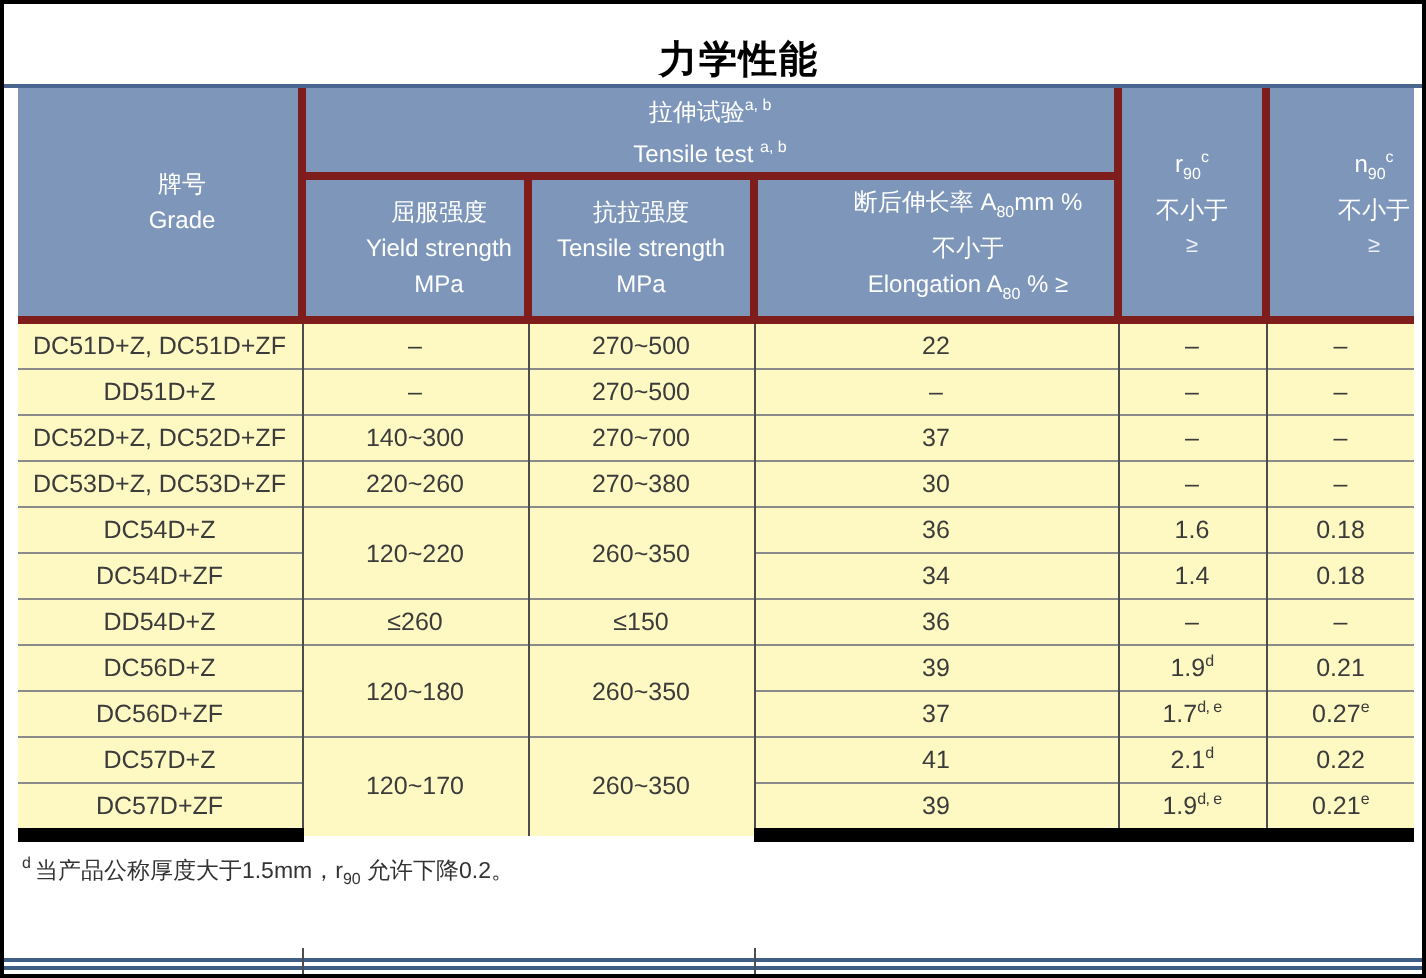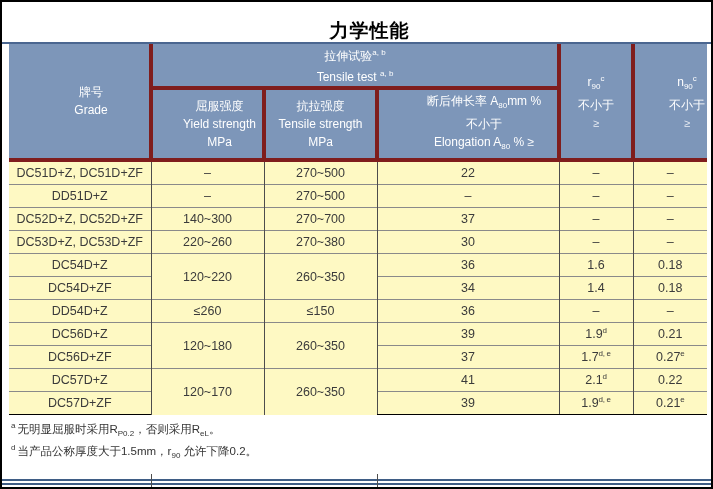--- a/index.html
+++ b/index.html
@@ -31,21 +31,21 @@
   thead sup { font-size:8px; }
   thead sub { font-size:8px; }
   .geq { font-size:11px; opacity:.85; }
 
   tbody td {
     height:22px; text-align:center; font-size:12.5px; color:#3b3b3b;
     border-top:1px solid #8a8a8a; padding:0; background:#fef9c3;
   }
   tbody tr:first-child td { border-top:none; }
   tbody td.vb { border-left:1px solid #4d4d4d; }
-  tbody tr.last td { border-bottom:1px solid #000000; }
+  tbody tr.last td { border-bottom:7px solid #000000; }
   tbody sup { font-size:8px; vertical-align:super; letter-spacing:-.3px; }
 
   .footnotes { padding:4px 9px 0 9px; font-size:11.5px; color:#333; }
   .fn { line-height:14.2px; white-space:nowrap; }
   .fn sup { font-size:8px; margin-right:2px; }
   .fn sub { font-size:8px; }
 
   .bottomrule { position:absolute; left:0; right:0; bottom:2px; }
   .bottomrule .l1 { height:2px; background:#3f5d85; }
   .bottomrule .gap { height:2px; background:#fff; }
@@ -191,21 +191,20 @@
         <td>DC57D+ZF</td>
         <td class="vb">39</td>
         <td class="vb"><span>1.9</span><sup>d, e</sup></td>
         <td class="vb"><span>0.21</span><sup>e</sup></td>
       </tr>
     </tbody>
   </table>
   </div>
 
   <div class="footnotes">
-    <div class="fn"><sup>a</sup><span>无明显屈服时采用R</span><sub>P0.2</sub><span>，否则采用R</span><sub>eL</sub><span>。</span></div>
     <div class="fn"><sup>d</sup><span>当产品公称厚度大于1.5mm，r</span><sub>90</sub><span> 允许下降0.2。</span></div>
 
   </div>
 
   <div class="bottomrule">
     <div class="l1"></div>
       <div class="gap"></div>
       <div class="l2"></div>
   </div>
   <div class="tick t1"></div>

